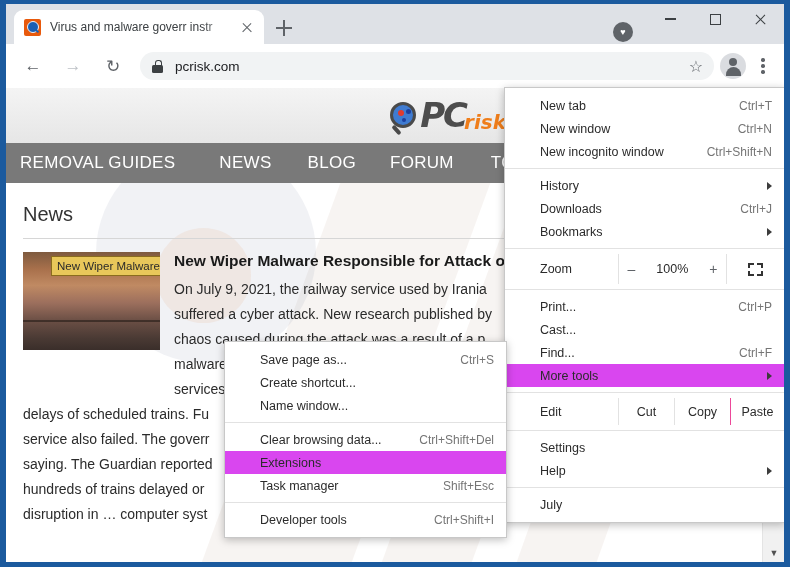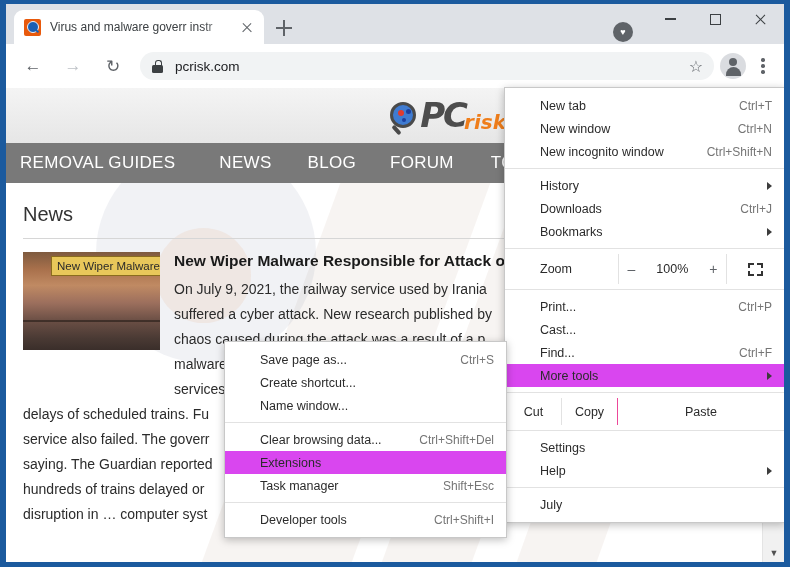--- a/index.html
+++ b/index.html
@@ -636,20 +636,21 @@
       <span class="accel">Ctrl+F</span>
     </div>
     <div class="mi sel">
       <span class="label">More tools</span>
       <span class="caret"></span>
     </div>
 
     <div class="msep"></div>
 
     <div id="edit-row">
+      <div class="ecell elabel">Edit</div>
       <div class="ecell ecut">Cut</div>
       <div class="ecell ecopy">Copy</div>
       <div class="ecell epaste">Paste</div>
     </div>
 
     <div class="msep"></div>
 
     <div class="mi">
       <span class="label">Settings</span>
     </div>

